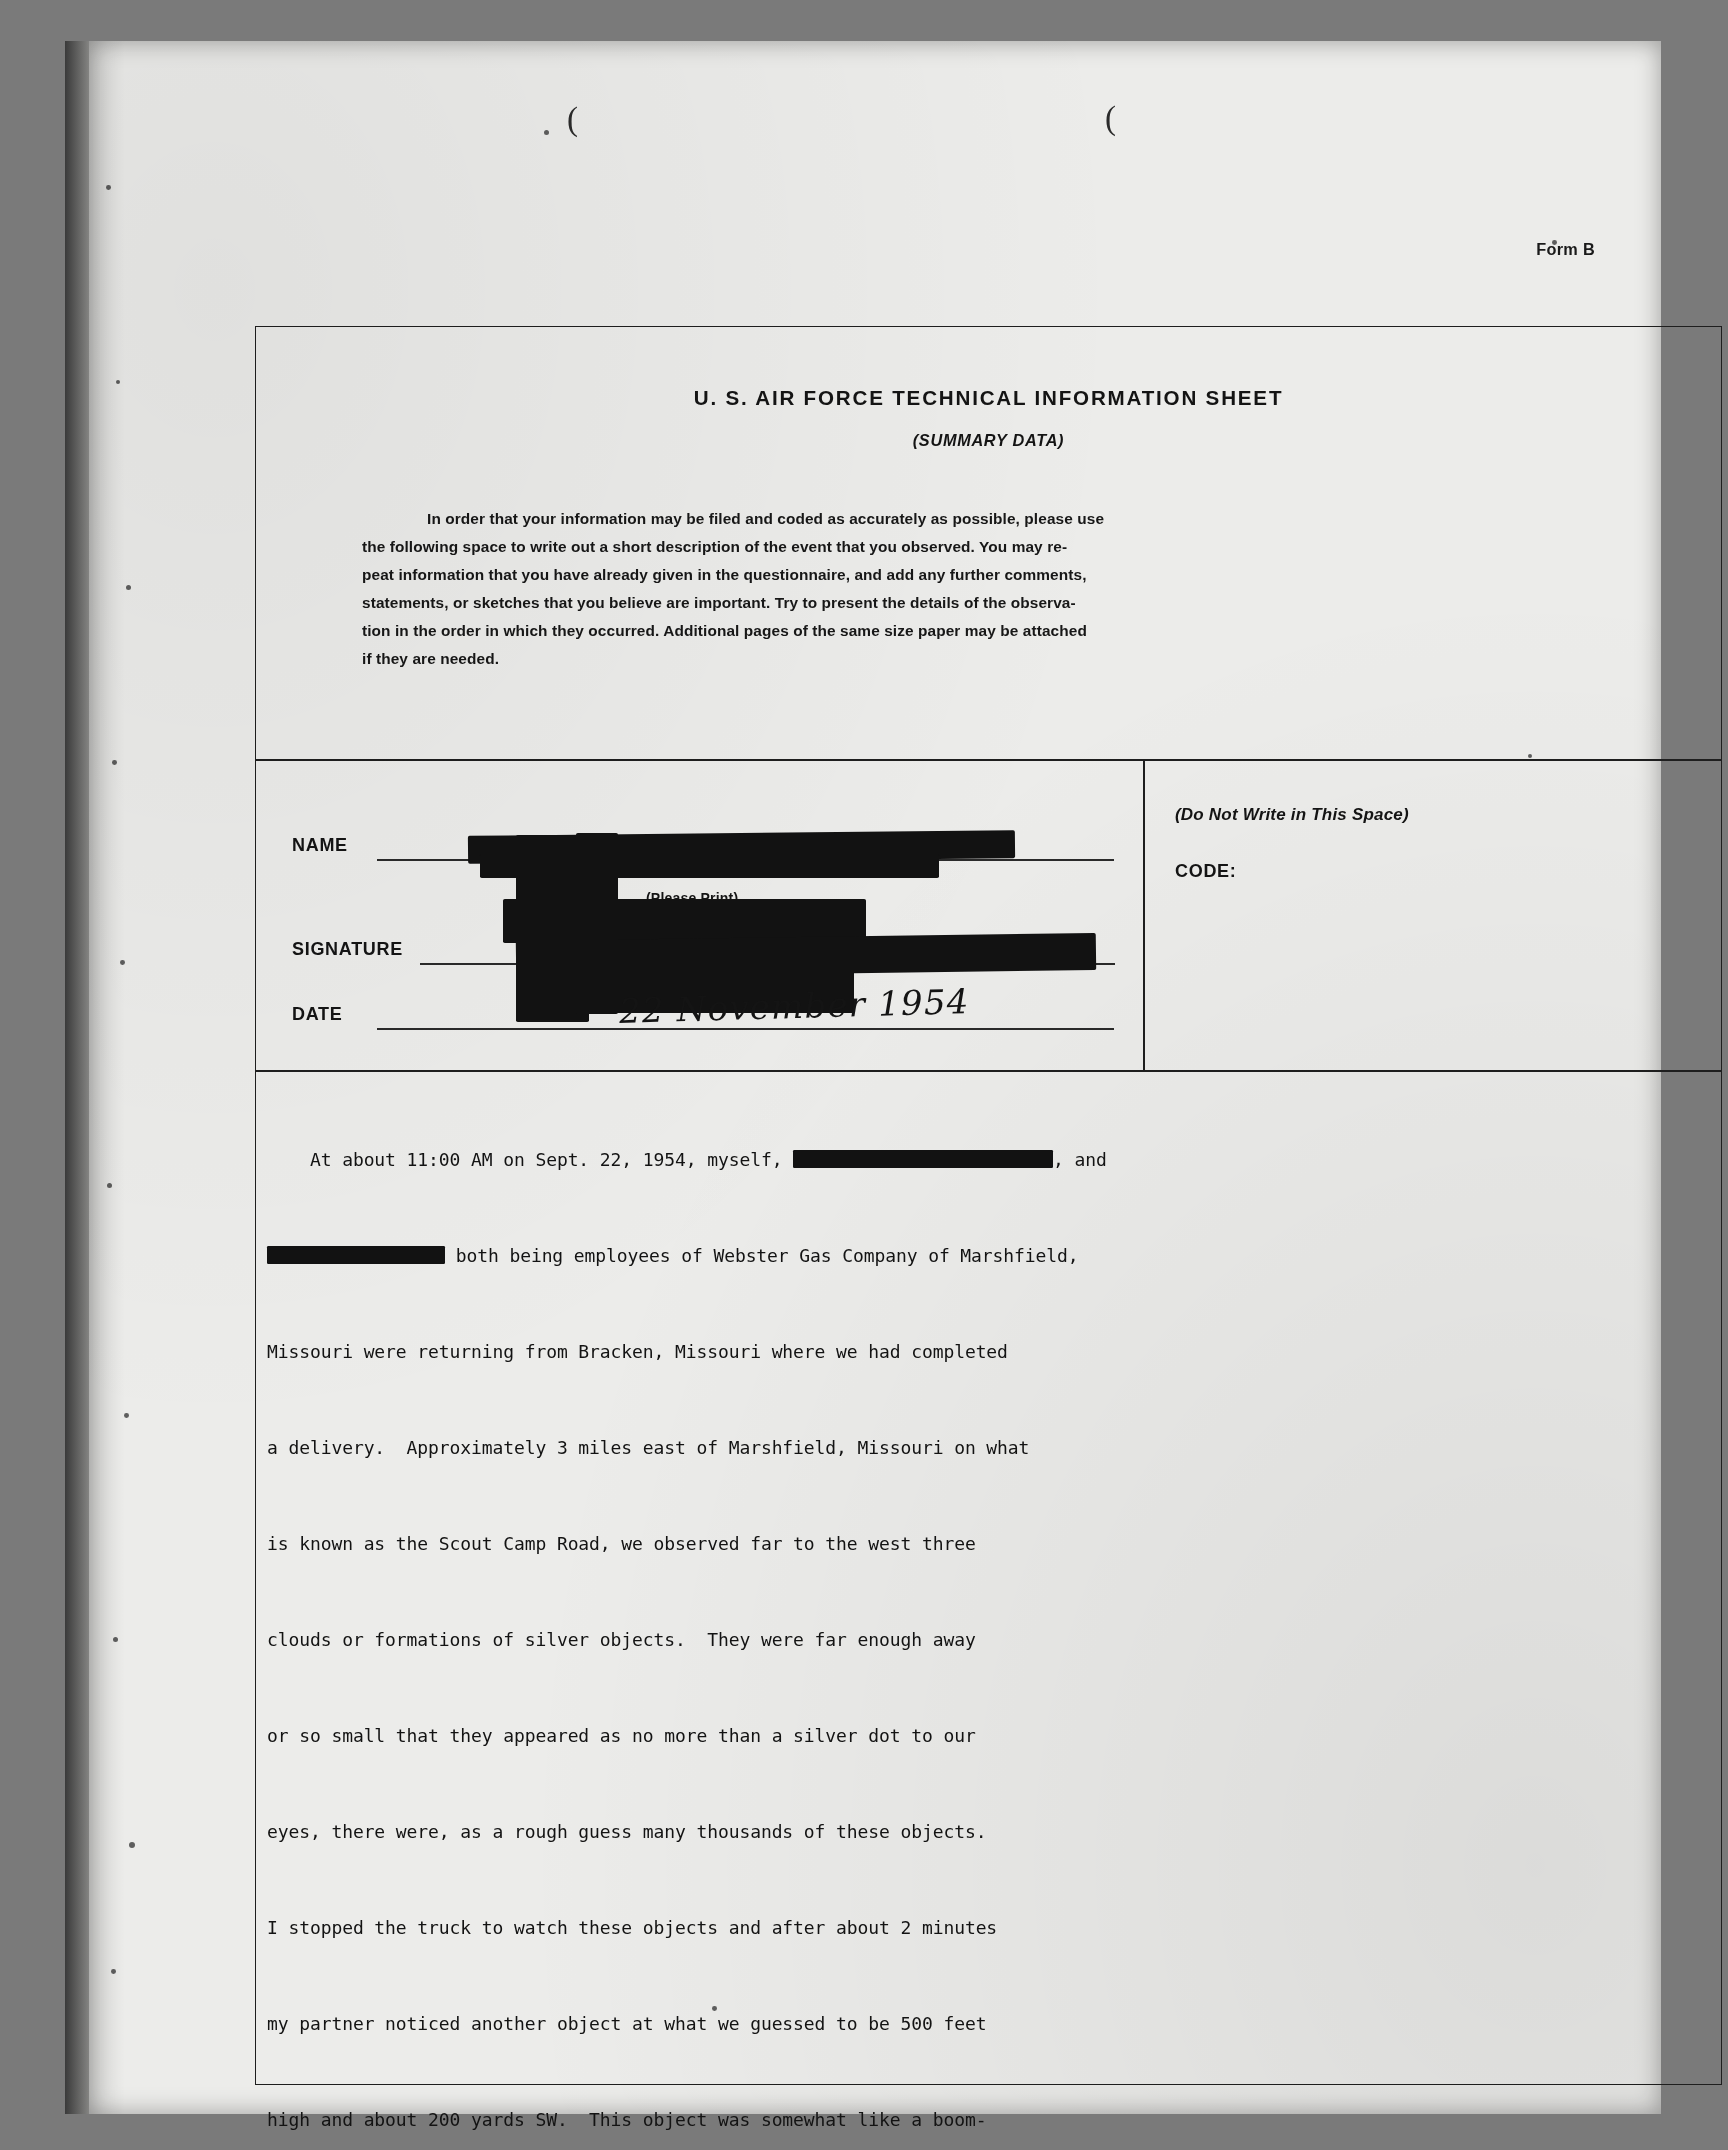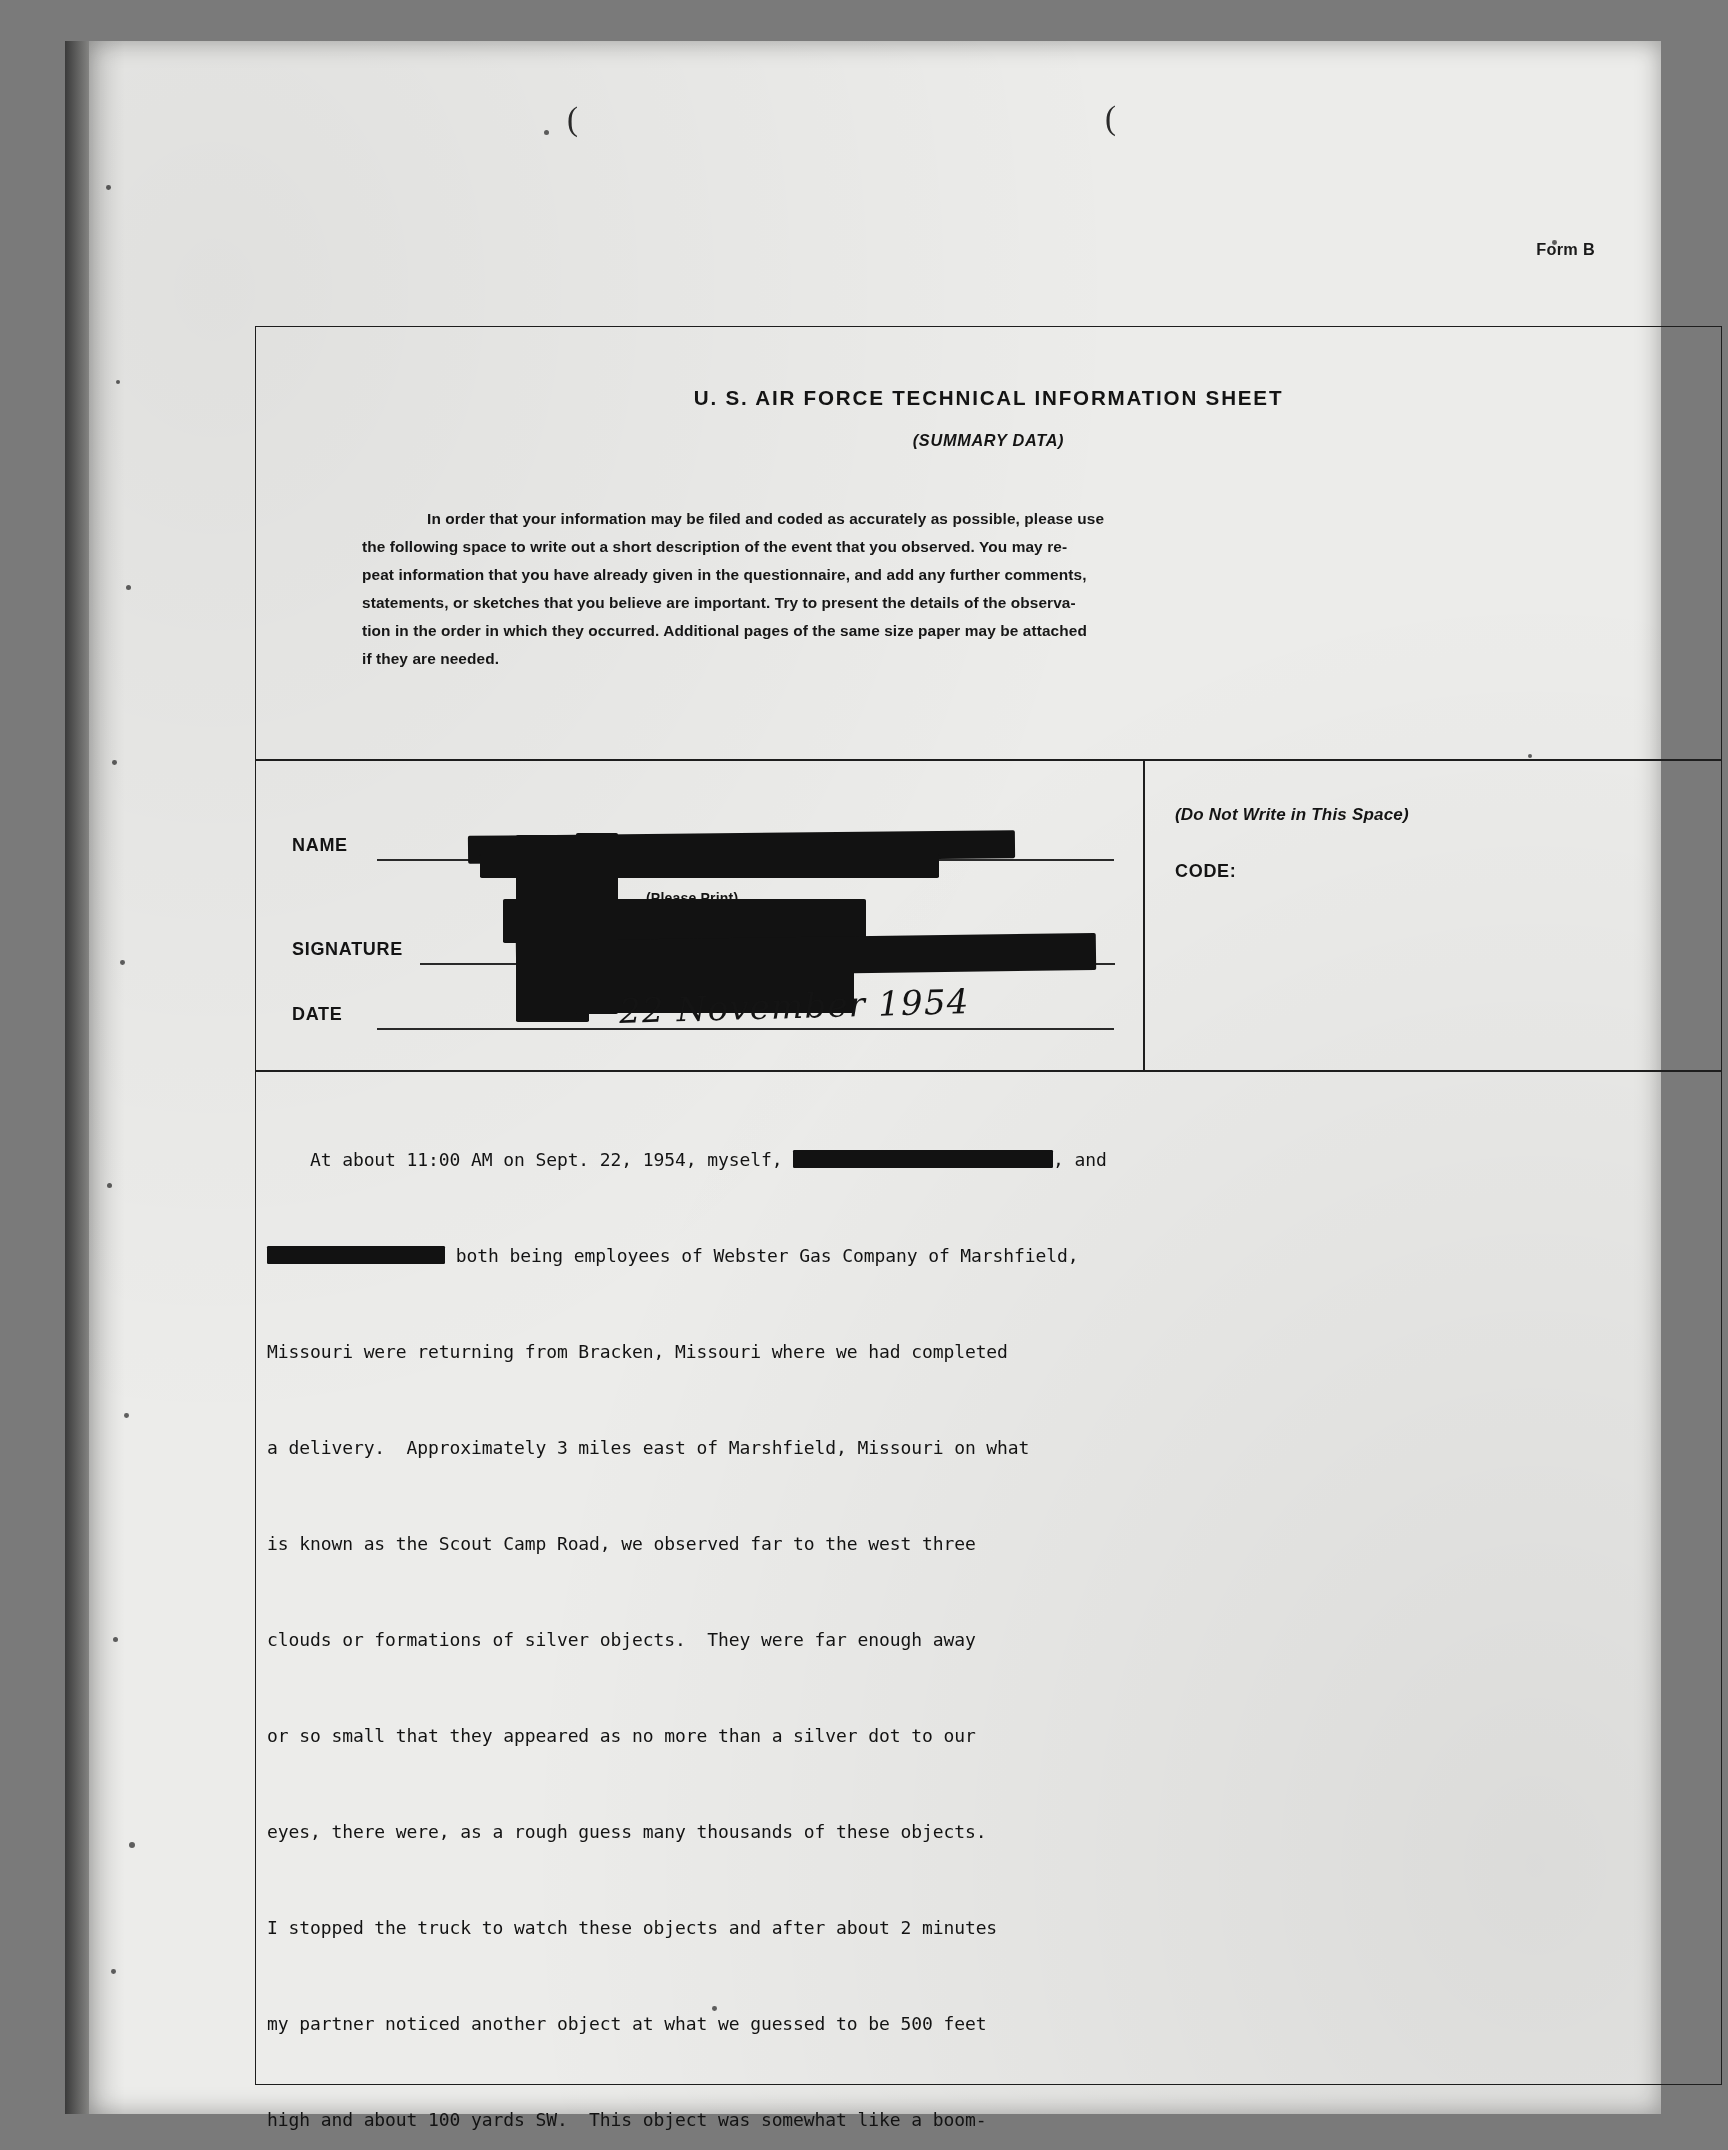--- a/index.html
+++ b/index.html
@@ -318,21 +318,21 @@
         <div class="ln"><span>    At about 11:00 AM on Sept. 22, 1954, myself, </span><span class="inline-redact" style="width:260px;"></span><span>, and</span></div>
         <div class="ln"><span class="inline-redact" style="width:178px;"></span><span> both being employees of Webster Gas Company of Marshfield,</span></div>
         <div class="ln">Missouri were returning from Bracken, Missouri where we had completed</div>
         <div class="ln">a delivery.  Approximately 3 miles east of Marshfield, Missouri on what</div>
         <div class="ln">is known as the Scout Camp Road, we observed far to the west three</div>
         <div class="ln">clouds or formations of silver objects.  They were far enough away</div>
         <div class="ln">or so small that they appeared as no more than a silver dot to our</div>
         <div class="ln">eyes, there were, as a rough guess many thousands of these objects.</div>
         <div class="ln">I stopped the truck to watch these objects and after about 2 minutes</div>
         <div class="ln">my partner noticed another object at what we guessed to be 500 feet</div>
-        <div class="ln">high and about 100 yards SW.  This object was somewhat like a boom-</div>
+        <div class="ln">high and about 200 yards SW.  This object was somewhat like a boom-</div>
         
         
         
         
         
         
         
         
         
         

